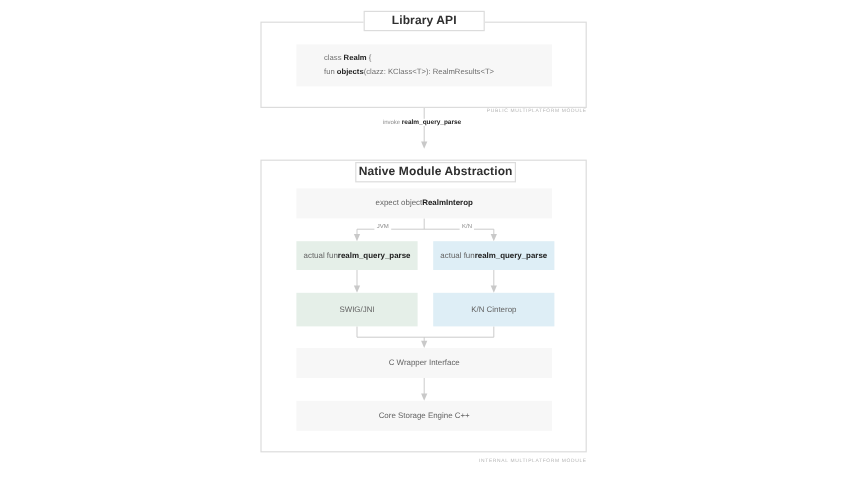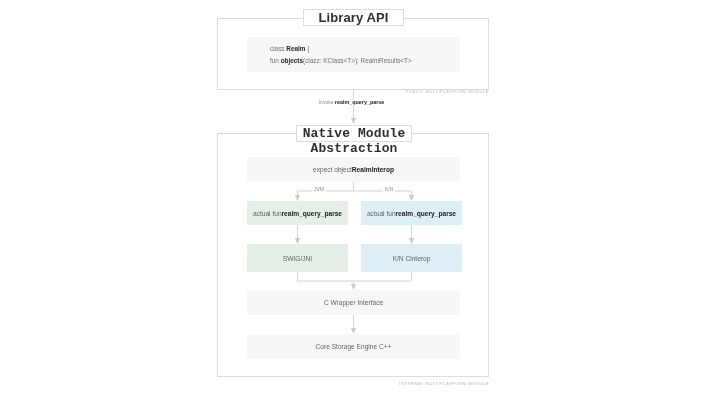--- a/index.html
+++ b/index.html
@@ -45,36 +45,35 @@
 
   
   .panel-title {
     position: absolute;
     box-sizing: border-box;
     border: 1px solid #dcdcdc;
     background: #ffffff;
     height: 17px;
     line-height: 15px;
     text-align: center;
-    font-size: 13px;
+    font-size: 10px;
     font-weight: bold;
     color: #2f2f2f;
     letter-spacing: 0.1px;
     z-index: 5;
   }
   #title-library-api {
     left: 303px;
     top: 9px;
     width: 101px;
   }
   #title-native-module {
     left: 296px;
-    top: 125px;
-    width: 116px;
-    font-family: Liberation Mono, monospace;
+    top: 135px;
+    width: 134px;
   }
 
   
   .module-caption {
     position: absolute;
     font-size: 4.1px;
     letter-spacing: 0.55px;
     color: #b4b4b4;
     text-transform: uppercase;
     text-align: right;

